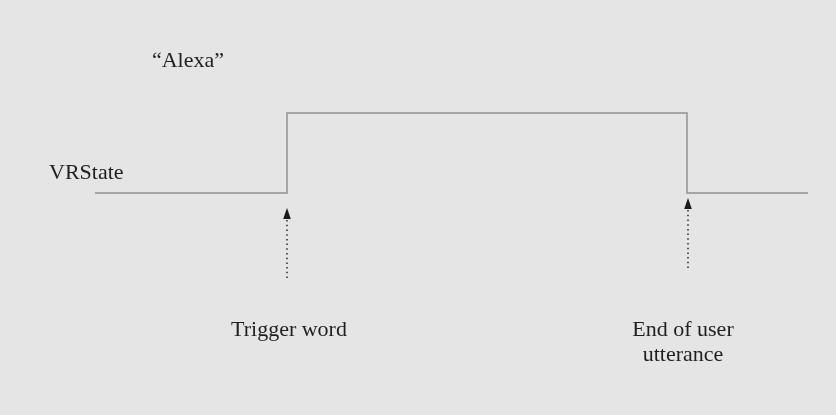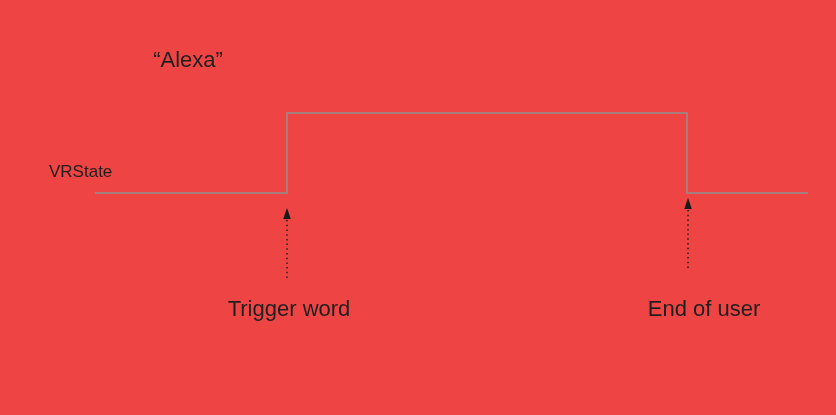--- a/index.html
+++ b/index.html
@@ -4,53 +4,54 @@
 <style>
   html, body {
     margin: 0;
     padding: 0;
     background: #ffffff;
   }
   .stage {
     position: relative;
     width: 836px;
     height: 415px;
-    background: #ef4444;
-    font-family: Liberation Sans, sans-serif;
+    background: #e5e5e5;
+    font-family: Liberation Serif, serif;
     color: #1f1f1f;
     overflow: hidden;
   }
   .layer {
     position: absolute;
     top: 0;
     left: 0;
   }
   .utterance {
     position: absolute;
     transform: translateX(-50%);
     font-size: 22px;
     line-height: 26px;
     white-space: nowrap;
     color: #1f1f1f;
   }
   .signal-label {
     position: absolute;
-    font-size: 17px;
+    font-size: 22px;
     line-height: 26px;
     white-space: nowrap;
     color: #1f1f1f;
   }
   .event-caption {
     position: absolute;
     transform: translateX(-50%);
     font-size: 22px;
     line-height: 25px;
     text-align: center;
     white-space: nowrap;
     color: #1f1f1f;
+    margin-top: 20px;
   }
   .event-caption span { display: block; }
 </style>
 </head>
 <body>
 
 <div class="stage">
 
   <svg class="layer" width="836" height="415" viewBox="0 0 836 415">
 
@@ -69,17 +70,18 @@
 
   <div class="utterance" style="left:188px; top:47px;">“Alexa”</div>
 
 
   <div class="signal-label" style="left:49px; top:159px;">VRState</div>
 
   <div class="event-caption" style="left:289px; top:296px;">
     <span>Trigger word</span>
   </div>
 
-  <div class="event-caption" style="left:704px; top:296px;">
+  <div class="event-caption" style="left:683px; top:296px;">
     <span>End of user</span>
+    <span>utterance</span>
   </div>
 
 </div>
 
 </body></html>

